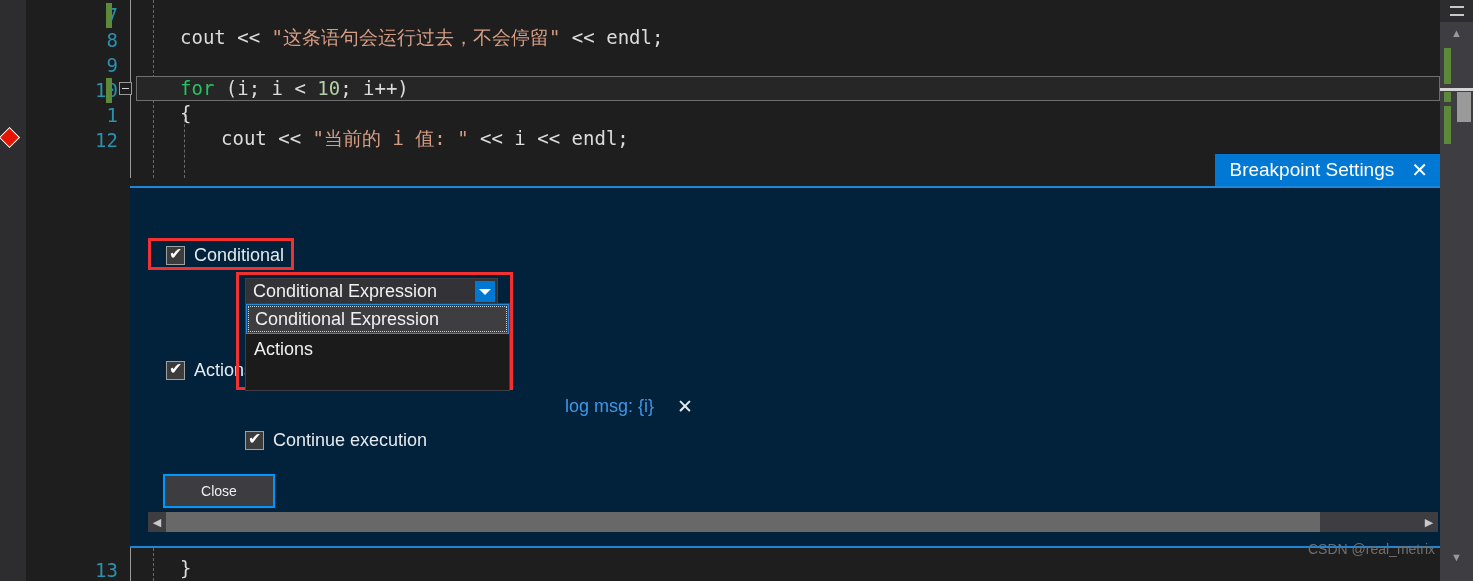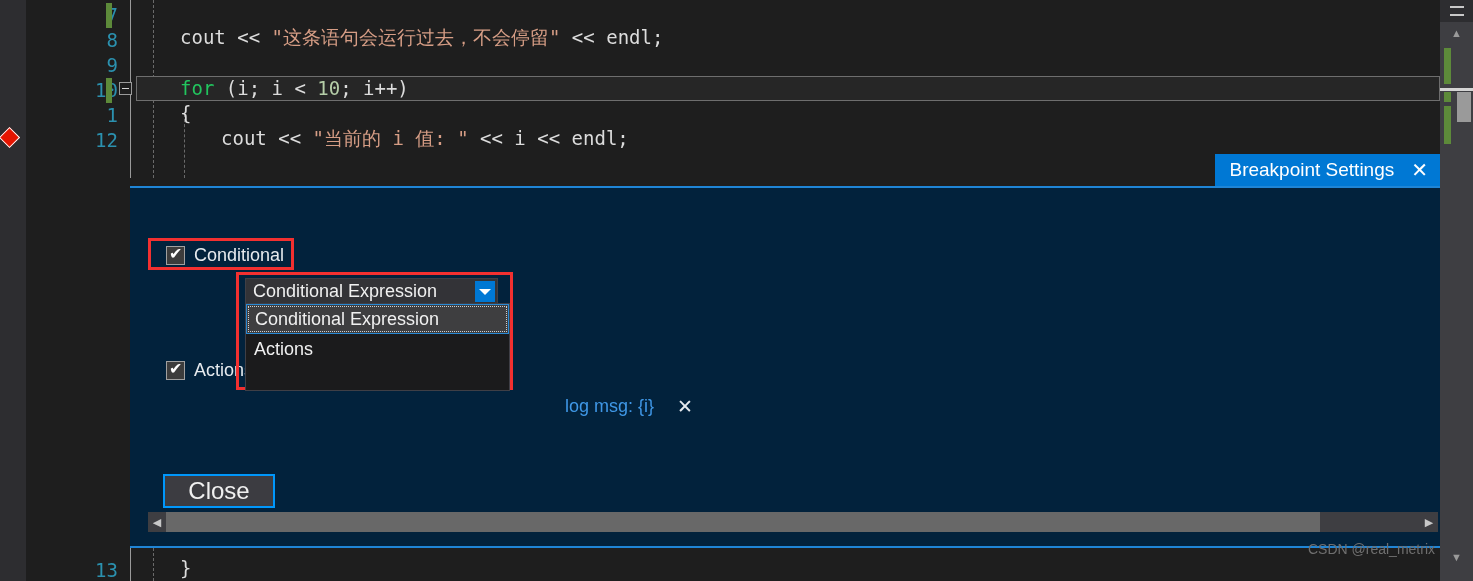--- a/index.html
+++ b/index.html
@@ -234,21 +234,21 @@
   .logmsg-x {
     position: absolute;
     color: #e6eaee; font-size: 19px;
   }
 
   .close-btn {
     position: absolute;
     background: #3c3c41;
     border: 2px solid #0097fb;
     color: #f0f0f0;
-    font-size: 24px;
+    font-size: 14px;
     display: flex; align-items: center; justify-content: center;
   }
 
   
   .hscroll {
     position: absolute;
     left: 18px; right: 2px; bottom: 14px; height: 20px;
     background: #3e3e42;
     display: flex; align-items: center;
   }
@@ -375,20 +375,24 @@
 
 
     <div class="cb-row" style="left:36px; top:172px;">
       <span class="cb checked"></span>
       <span>Actions</span>
     </div>
 
     <div class="logmsg" style="left:435px; top:208px;">log msg: {i}</div>
     <div class="logmsg-x" style="left:547px; top:207px;">✕</div>
 
+    <div class="cb-row" style="left:115px; top:242px;">
+      <span class="cb checked"></span>
+      <span>Continue execution</span>
+    </div>
 
     <div class="close-btn" style="left:33px; top:286px; width:112px; height:34px;">
       <span>Close</span>
     </div>
 
     <div class="hscroll">
       <span class="sarrow">◀</span>
       <span class="strack">
         <span class="sthumb"></span>
       </span>

